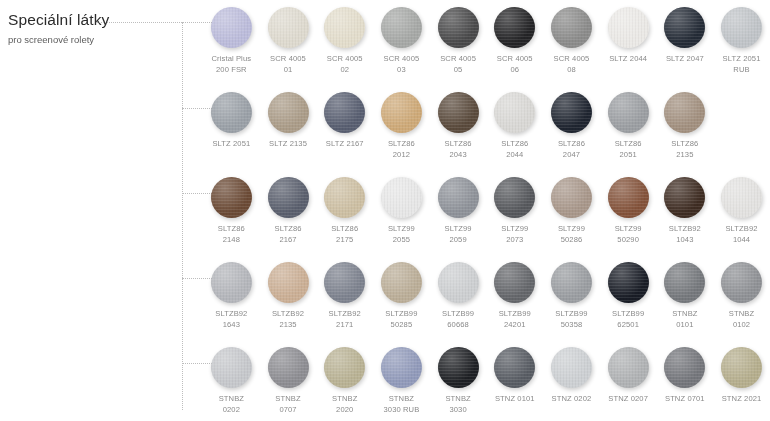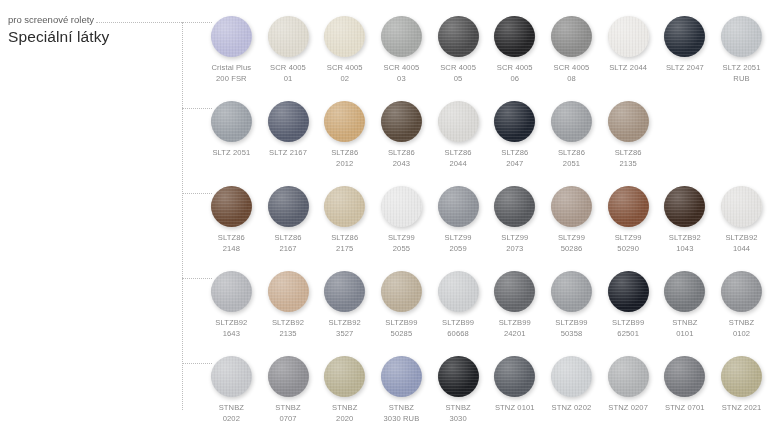--- a/index.html
+++ b/index.html
@@ -68,21 +68,21 @@
     position: absolute;
     left: 203px;
     top: 0;
     width: 567px;
     height: 421px;
   }
   .swatch-row {
     position: relative;
     display: flex;
     height: 85px;
-    padding-top: 16px;
+    padding-top: 7px;
   }
   .swatch-cell {
     width: 56.7px;
     display: flex;
     flex-direction: column;
     align-items: center;
   }
   .swatch-circle {
     width: 41px;
     height: 41px;
@@ -120,22 +120,22 @@
     white-space: nowrap;
   }
   .swatch-label-line2 { display: block; }
 </style>
 </head>
 <body>
 
 <div id="page">
 
   <div id="title-block">
+    <div id="page-title">Speciální látky</div>
     <div id="page-subtitle">pro screenové rolety</div>
-    <div id="page-title">Speciální látky</div>
   </div>
 
   <div id="connector-tree">
     <div class="dotted-h" style="left:96px; top:22px; width:88px;"></div>
     <div class="dotted-v" style="left:182px; top:22px; height:388px;"></div>
     <div class="dotted-h" style="left:182px; top:22px; width:30px;"></div>
     <div class="dotted-h" style="left:182px; top:108px; width:30px;"></div>
     <div class="dotted-h" style="left:182px; top:193px; width:30px;"></div>
     <div class="dotted-h" style="left:182px; top:278px; width:30px;"></div>
     <div class="dotted-h" style="left:182px; top:363px; width:30px;"></div>
@@ -183,20 +183,24 @@
           <div class="swatch-circle" style="background: rgb(192, 196, 200);"></div>
           <div class="swatch-label"><span>SLTZ 2051</span><span class="swatch-label-line2">RUB</span></div>
         </div>
       </div>
       <div class="swatch-row">
         <div class="swatch-cell">
           <div class="swatch-circle" style="background: rgb(154, 160, 167);"></div>
           <div class="swatch-label"><span>SLTZ 2051</span></div>
         </div>
         <div class="swatch-cell">
+          <div class="swatch-circle" style="background: rgb(171, 156, 136);"></div>
+          <div class="swatch-label"><span>SLTZ 2135</span></div>
+        </div>
+        <div class="swatch-cell">
           <div class="swatch-circle" style="background: rgb(88, 94, 112);"></div>
           <div class="swatch-label"><span>SLTZ 2167</span></div>
         </div>
         <div class="swatch-cell">
           <div class="swatch-circle" style="background: rgb(206, 169, 120);"></div>
           <div class="swatch-label"><span>SLTZ86</span><span class="swatch-label-line2">2012</span></div>
         </div>
         <div class="swatch-cell">
           <div class="swatch-circle" style="background: rgb(90, 74, 60);"></div>
           <div class="swatch-label"><span>SLTZ86</span><span class="swatch-label-line2">2043</span></div>
@@ -264,21 +268,21 @@
         <div class="swatch-cell">
           <div class="swatch-circle" style="background: rgb(180, 182, 187);"></div>
           <div class="swatch-label"><span>SLTZB92</span><span class="swatch-label-line2">1643</span></div>
         </div>
         <div class="swatch-cell">
           <div class="swatch-circle" style="background: rgb(203, 175, 149);"></div>
           <div class="swatch-label"><span>SLTZB92</span><span class="swatch-label-line2">2135</span></div>
         </div>
         <div class="swatch-cell">
           <div class="swatch-circle" style="background: rgb(125, 130, 142);"></div>
-          <div class="swatch-label"><span>SLTZB92</span><span class="swatch-label-line2">3527</span></div>
+          <div class="swatch-label"><span>SLTZB92</span><span class="swatch-label-line2">2171</span></div>
         </div>
         <div class="swatch-cell">
           <div class="swatch-circle" style="background: rgb(187, 174, 152);"></div>
           <div class="swatch-label"><span>SLTZB99</span><span class="swatch-label-line2">50285</span></div>
         </div>
         <div class="swatch-cell">
           <div class="swatch-circle" style="background: rgb(205, 207, 209);"></div>
           <div class="swatch-label"><span>SLTZB99</span><span class="swatch-label-line2">60668</span></div>
         </div>
         <div class="swatch-cell">

